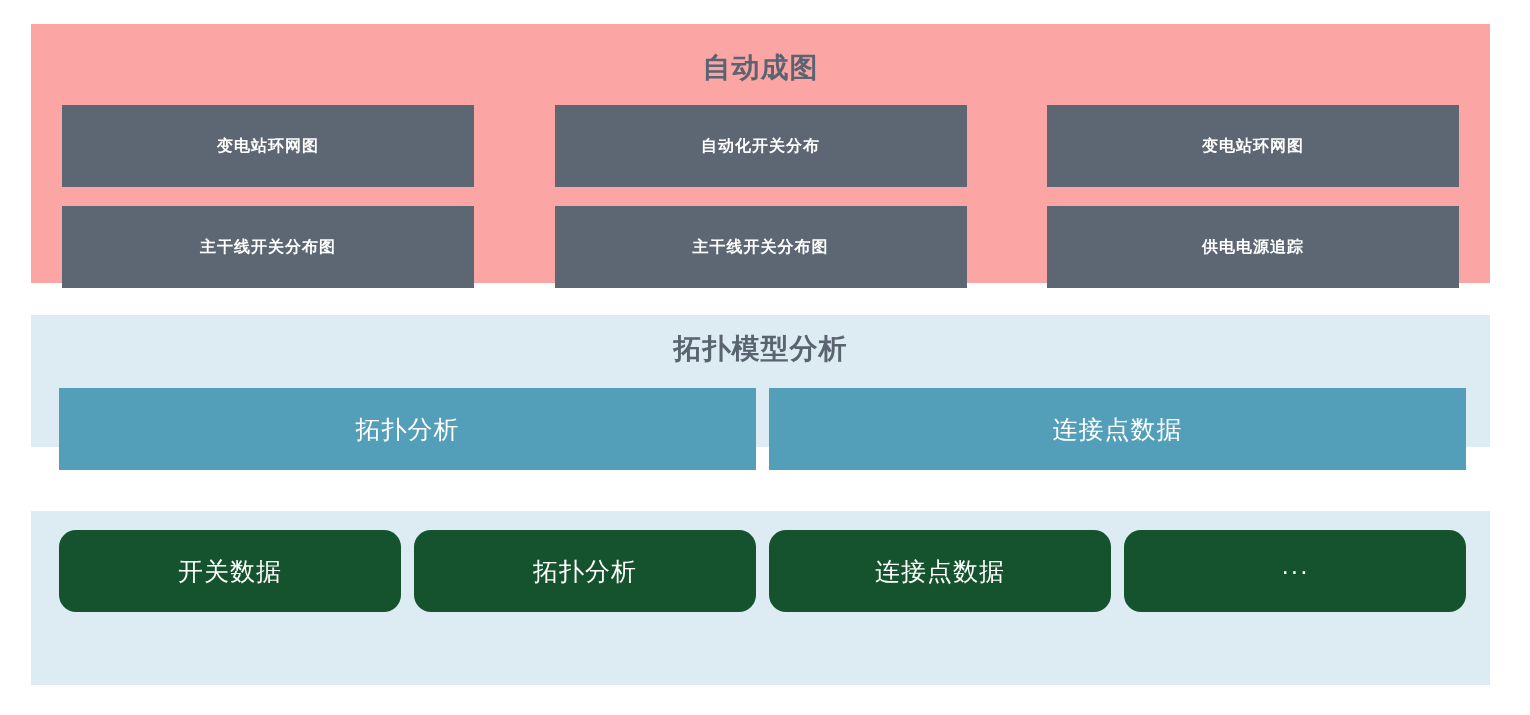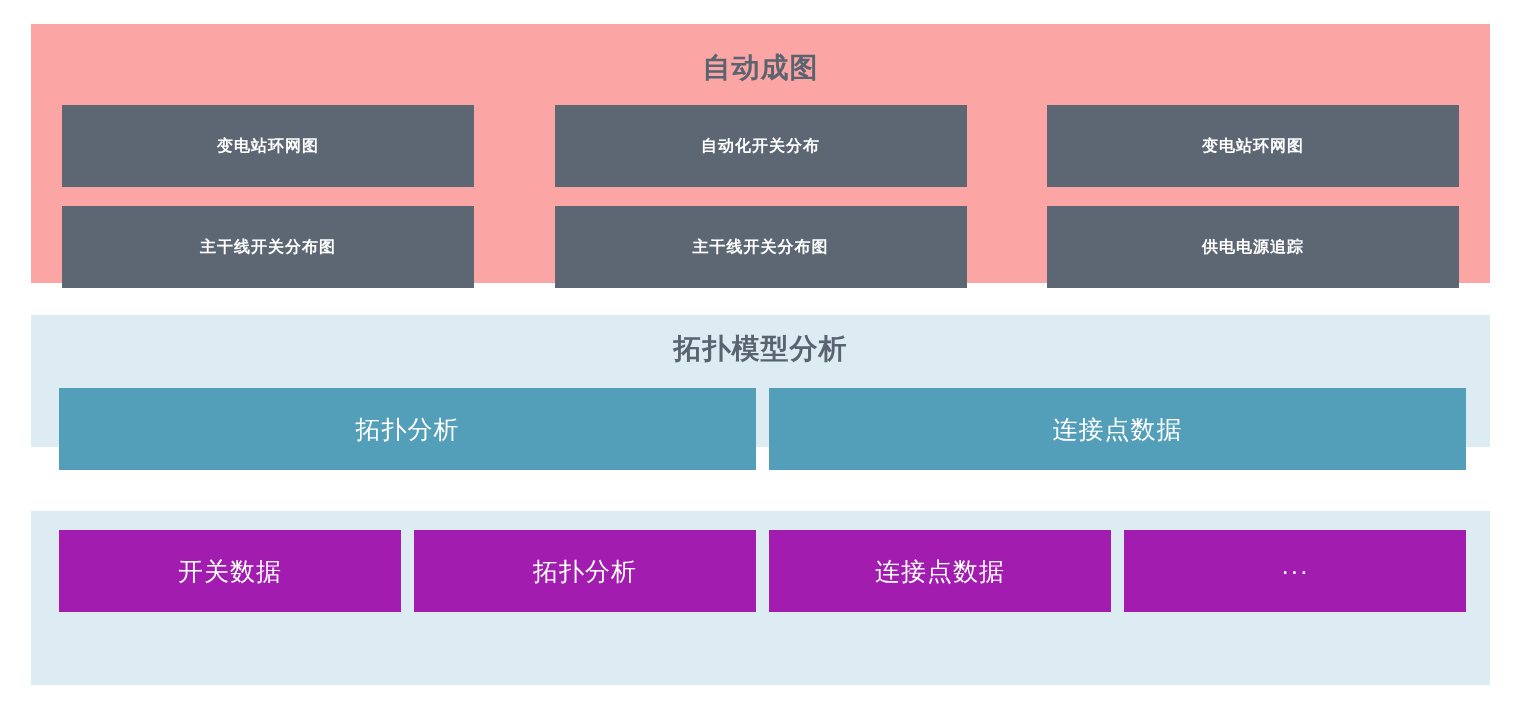--- a/index.html
+++ b/index.html
@@ -61,21 +61,21 @@
     text-align: right;
   }
   .row-4 .btn {
     flex: 1;
     height: 82px;
     font-size: 25px;
     font-weight: normal;
     letter-spacing: 1px;
   }
   .btn-teal { background: #539eb9; }
-  .btn-blue { background: #a21caf; }
+  .btn-blue { background: #14532d; border-radius: 17px; }
   .dots { letter-spacing: 10px; font-size: 26px; }
 </style>
 </head>
 <body>
 
 <div class="panel" id="panel-auto">
   <div class="panel-title">自动成图</div>
   <div class="grid-3">
     <div class="btn btn-dark">变电站环网图</div>
     <div class="btn btn-dark">自动化开关分布</div>

